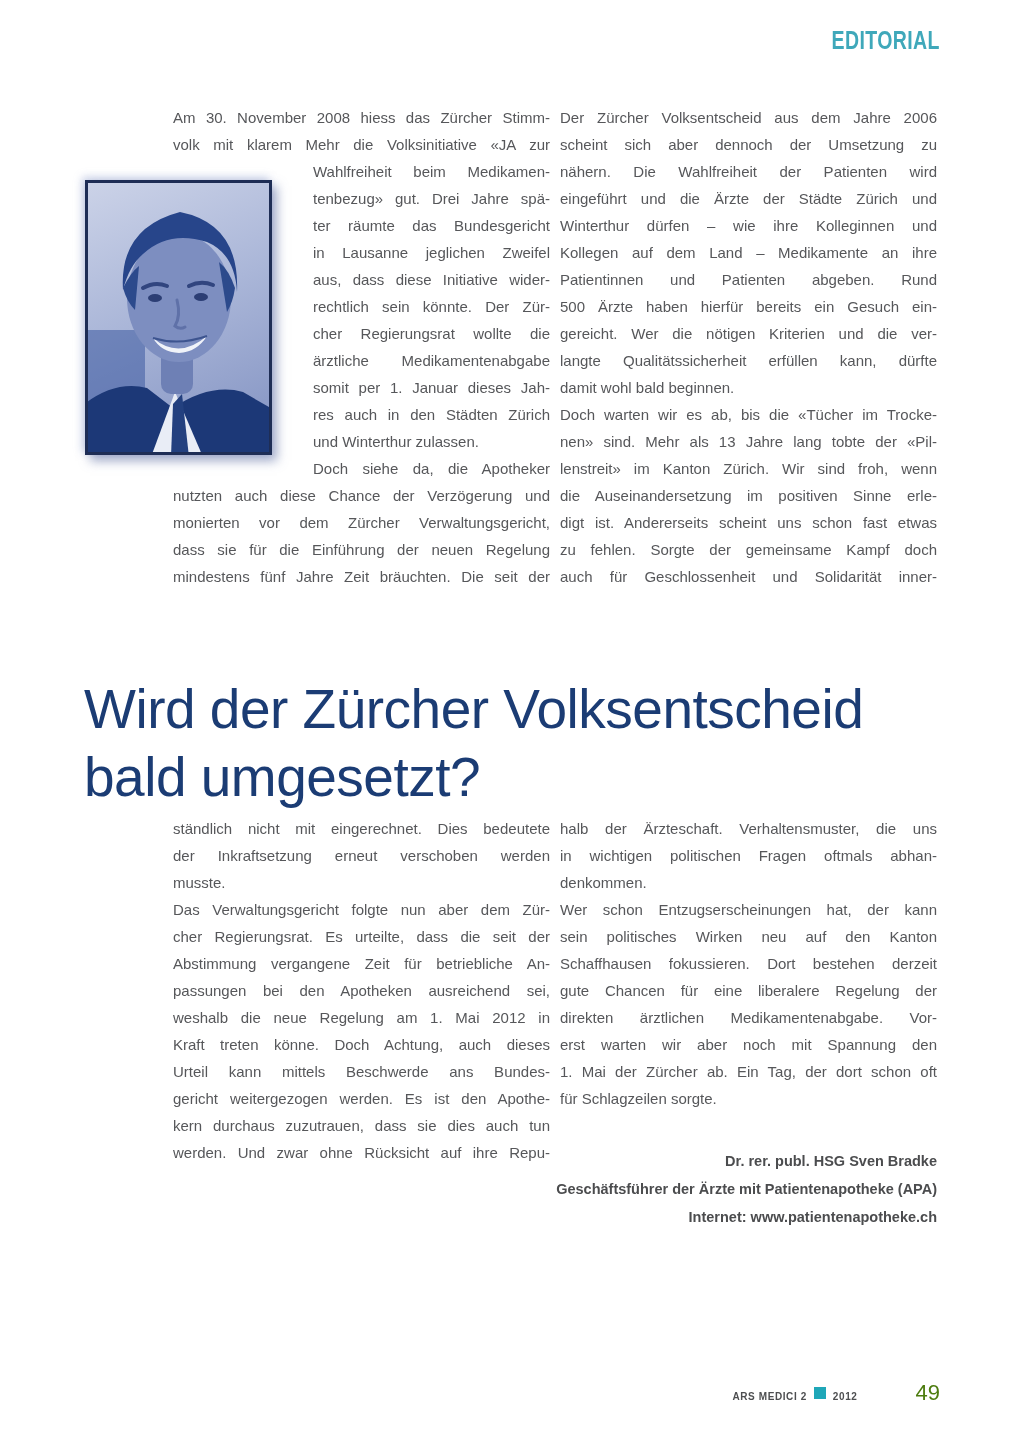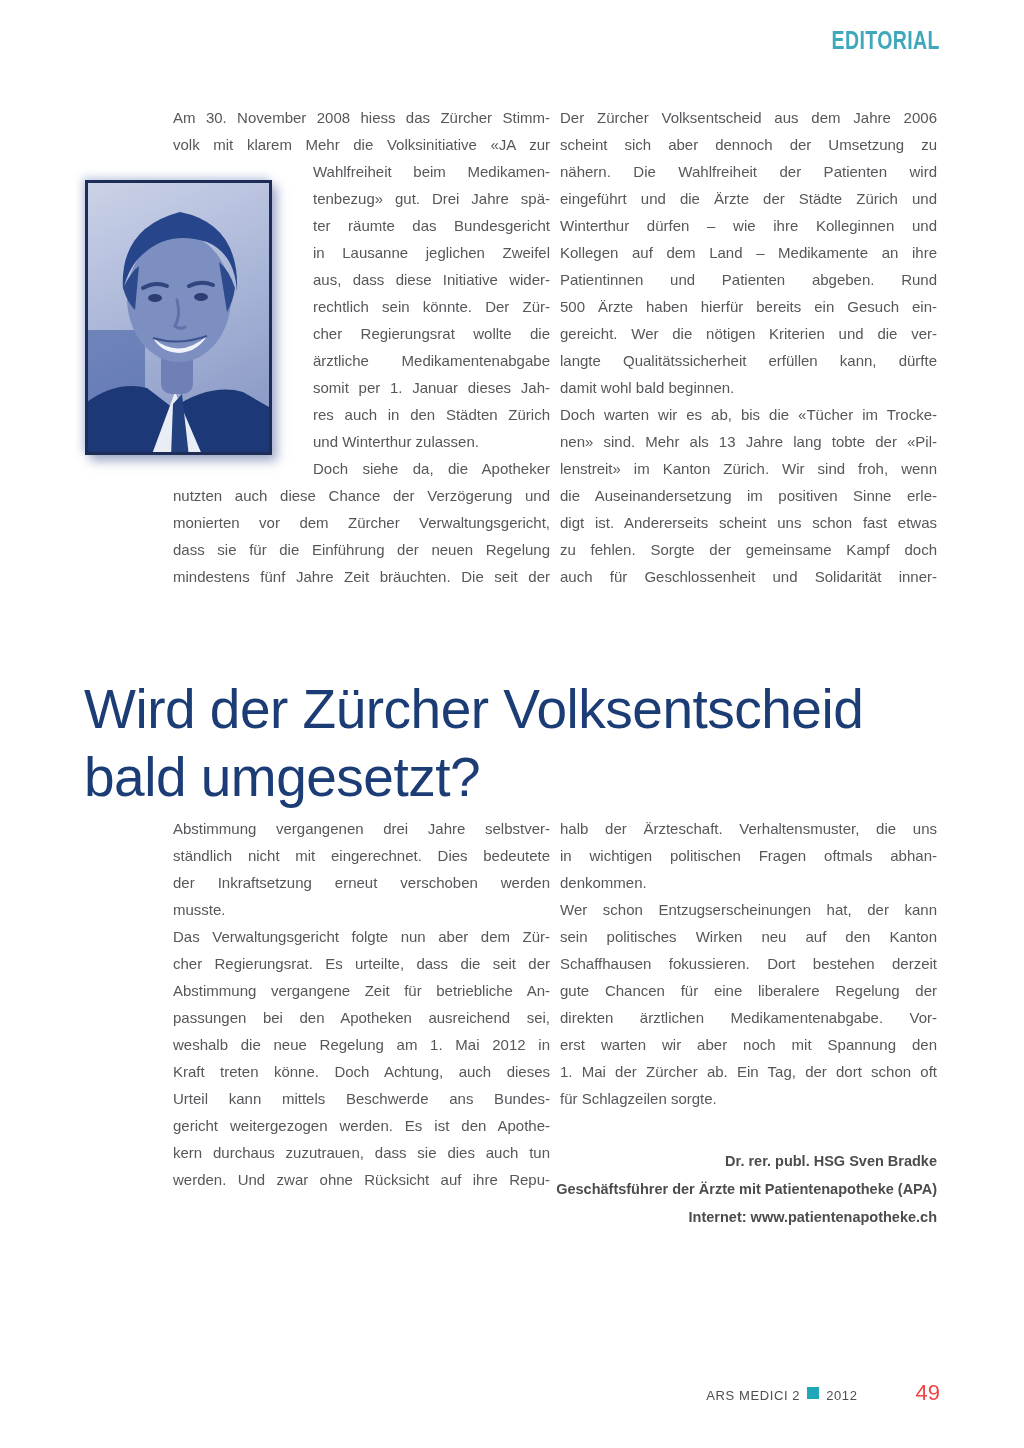--- a/index.html
+++ b/index.html
@@ -68,28 +68,28 @@
     text-align:left; text-align-last:right;
   }
 
   
   .footer {
     position:absolute; top:1380px; right:84px;
     display:flex; align-items:baseline;
     color:#4d4e50;
   }
   .footer-journal, .footer-year {
-    font-size:13px; font-weight:normal; letter-spacing:0.6px; white-space:nowrap;
+    font-size:10px; font-weight:bold; letter-spacing:0.6px; white-space:nowrap;
   }
   .footer-square {
     display:inline-block; width:12px; height:12px;
     background:#1fa7b8; margin:0 7px; align-self:center;
   }
   .footer-page {
-    font-size:22px; margin-left:58px; color:#ef4444;
+    font-size:22px; margin-left:58px; color:#4d7c0f;
   }
 </style>
 </head>
 <body>
 
 <div class="page">
 
   <div class="kicker">EDITORIAL</div>
 
   <div class="photo" title="Blau getöntes Porträtfoto eines lächelnden Mannes im Anzug">
@@ -184,21 +184,20 @@
 
   <div class="headline">
     <div>
         <div class="ln end">Wird der Zürcher Volksentscheid</div>
         <div class="ln end">bald umgesetzt?</div>
       </div>
   </div>
 
   <div class="col col-left bot-block">
     <div>
-        <div class="ln">Abstimmung vergangenen drei Jahre selbstver-</div>
         <div class="ln">ständlich nicht mit eingerechnet. Dies bedeutete</div>
         <div class="ln">der Inkraftsetzung erneut verschoben werden</div>
         <div class="ln end">musste.</div>
         <div class="ln">Das Verwaltungsgericht folgte nun aber dem Zür-</div>
         <div class="ln">cher Regierungsrat. Es urteilte, dass die seit der</div>
         <div class="ln">Abstimmung vergangene Zeit für betriebliche An-</div>
         <div class="ln">passungen bei den Apotheken ausreichend sei,</div>
         <div class="ln">weshalb die neue Regelung am 1. Mai 2012 in</div>
         <div class="ln">Kraft treten könne. Doch Achtung, auch dieses</div>
         <div class="ln">Urteil kann mittels Beschwerde ans Bundes-</div>

